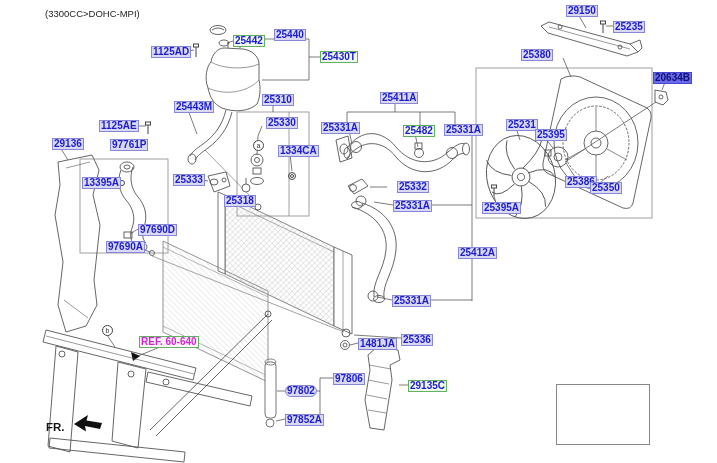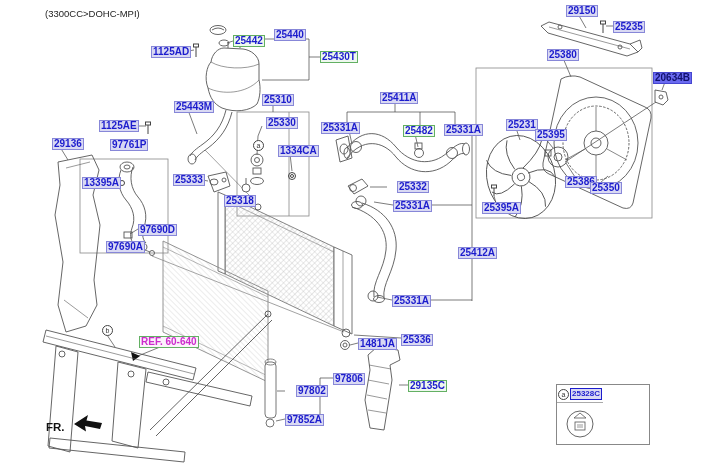--- a/index.html
+++ b/index.html
@@ -300,54 +300,40 @@
     <div class="plabel v-blue" style="left: 380px; top: 92px;">25411A</div>
     <div class="plabel v-green" style="left: 403px; top: 125px;">25482</div>
     <div class="plabel v-blue" style="left: 444px; top: 124px;">25331A</div>
     <div class="plabel v-blue" style="left: 397px; top: 181px;">25332</div>
     <div class="plabel v-blue" style="left: 393px; top: 200px;">25331A</div>
     <div class="plabel v-blue" style="left: 458px; top: 247px;">25412A</div>
     <div class="plabel v-blue" style="left: 392px; top: 295px;">25331A</div>
     <div class="plabel v-blue" style="left: 138px; top: 224px;">97690D</div>
     <div class="plabel v-blue" style="left: 106px; top: 241px;">97690A</div>
     <div class="plabel v-ref" style="left: 139px; top: 336px;">REF. 60-640</div>
-    <div class="plabel v-blue" style="left: 296px; top: 385px;">97802</div>
+    <div class="plabel v-blue" style="left: 285px; top: 385px; border-radius: 6px;">97802</div>
     <div class="plabel v-blue" style="left: 285px; top: 414px;">97852A</div>
     <div class="plabel v-blue" style="left: 333px; top: 373px;">97806</div>
     <div class="plabel v-blue" style="left: 358px; top: 338px;">1481JA</div>
     <div class="plabel v-blue" style="left: 401px; top: 334px;">25336</div>
     <div class="plabel v-green" style="left: 408px; top: 380px;">29135C</div>
     <div class="plabel v-blue" style="left: 566px; top: 5px;">29150</div>
     <div class="plabel v-blue" style="left: 613px; top: 21px;">25235</div>
-    <div class="plabel v-blue" style="left: 547px; top: 49px;">25380</div>
+    <div class="plabel v-blue" style="left: 521px; top: 49px;">25380</div>
     <div class="plabel v-highlight" style="left: 653px; top: 72px;">20634B</div>
     <div class="plabel v-blue" style="left: 506px; top: 119px;">25231</div>
     <div class="plabel v-blue" style="left: 535px; top: 129px;">25395</div>
     <div class="plabel v-blue" style="left: 565px; top: 176px;">25386</div>
     <div class="plabel v-blue" style="left: 590px; top: 182px;">25350</div>
     <div class="plabel v-blue" style="left: 482px; top: 202px;">25395A</div>
     <div class="plabel v-circle" style="left: 253px; top: 140px;">a</div>
     <div class="plabel v-circle" style="left: 102px; top: 325px;">b</div>
   </div>
 
 <div class="legend">
-  <div class="leg-cell">
-    <div class="leg-head">
-      <span class="circ">a</span>
-      <span class="plabel-inline v-blue">25328C</span>
-    </div>
-    <div class="leg-icon">
-      <svg width="40" height="36">
-        <circle cx="20" cy="19" r="13" fill="none" stroke="#555" stroke-width="0.9"></circle>
-        <path d="M14,13 L26,13 L20,8 Z" fill="none" stroke="#555" stroke-width="0.8"></path>
-        <rect x="15" y="17" width="10" height="8" fill="none" stroke="#555" stroke-width="0.8"></rect>
-        <path d="M17,20 L23,20 M17,22 L23,22" stroke="#555" stroke-width="0.6"></path>
-      </svg>
-    </div>
-  </div>
 </div>
 
 <div class="fr">
   <span class="fr-text">FR.</span>
   <svg width="34" height="20">
     <path d="M2,12 L16,3 L14.5,8.5 L30,11 L28,17 L13,14 L14,19.5 Z" fill="#111"></path>
   </svg>
 </div>
 
 </body></html>

